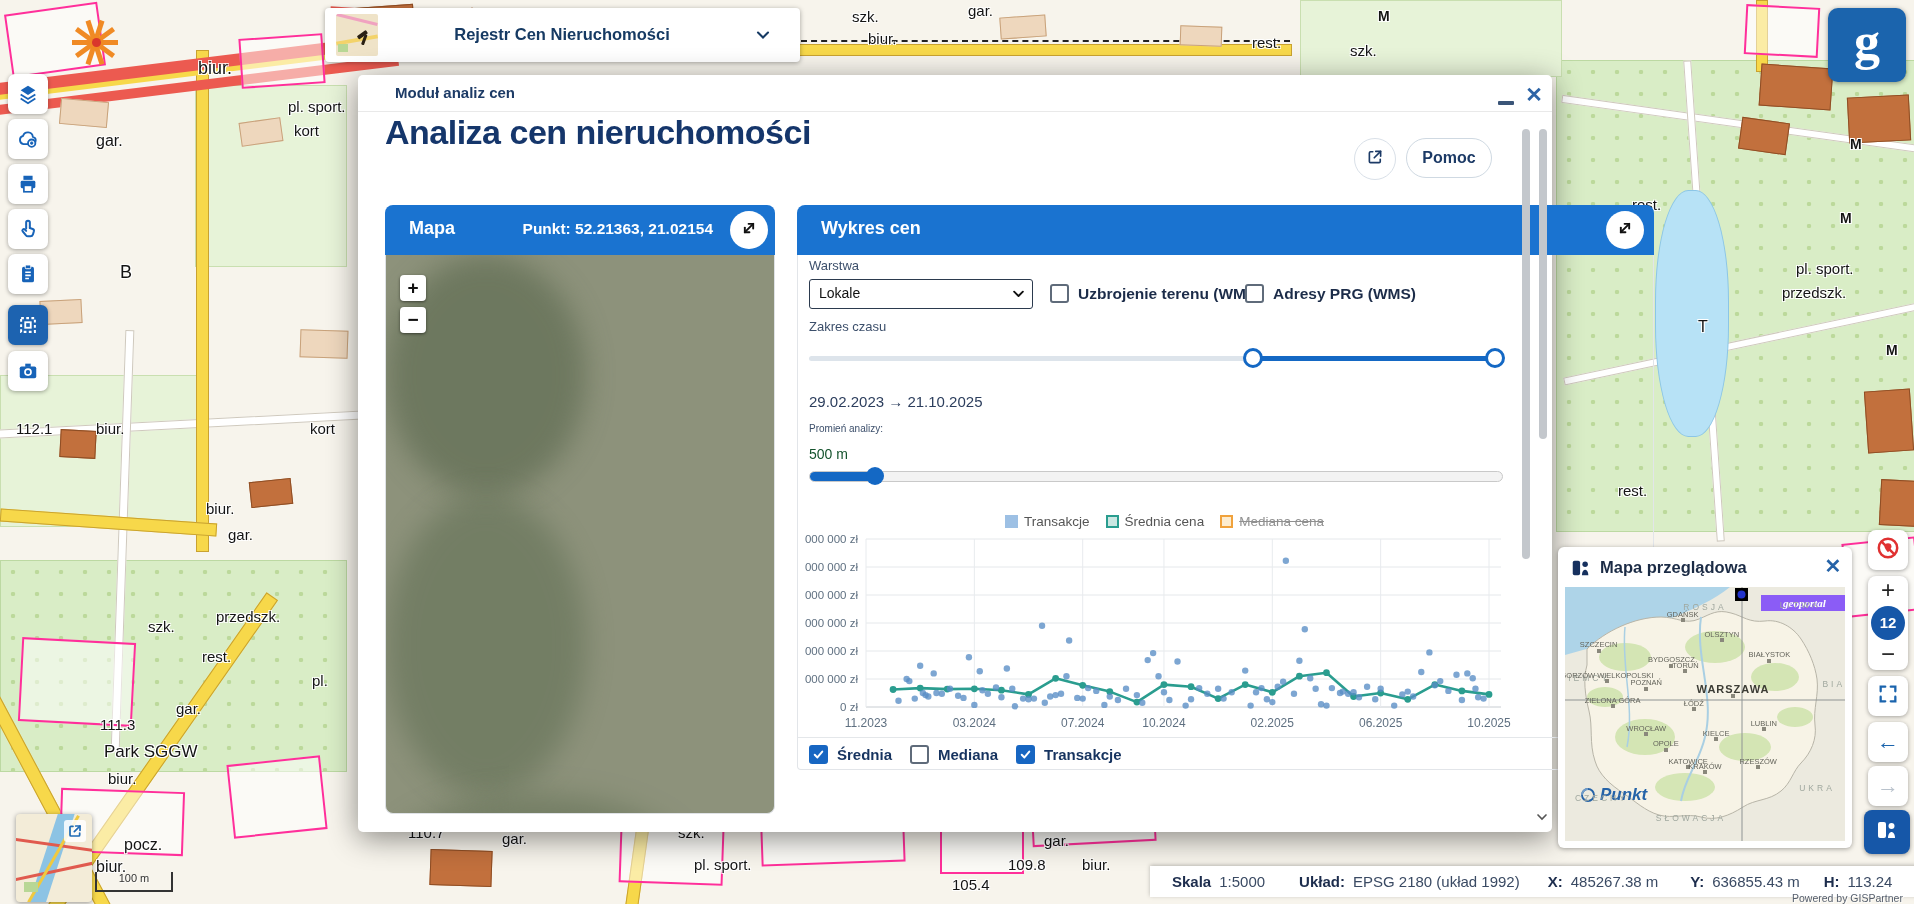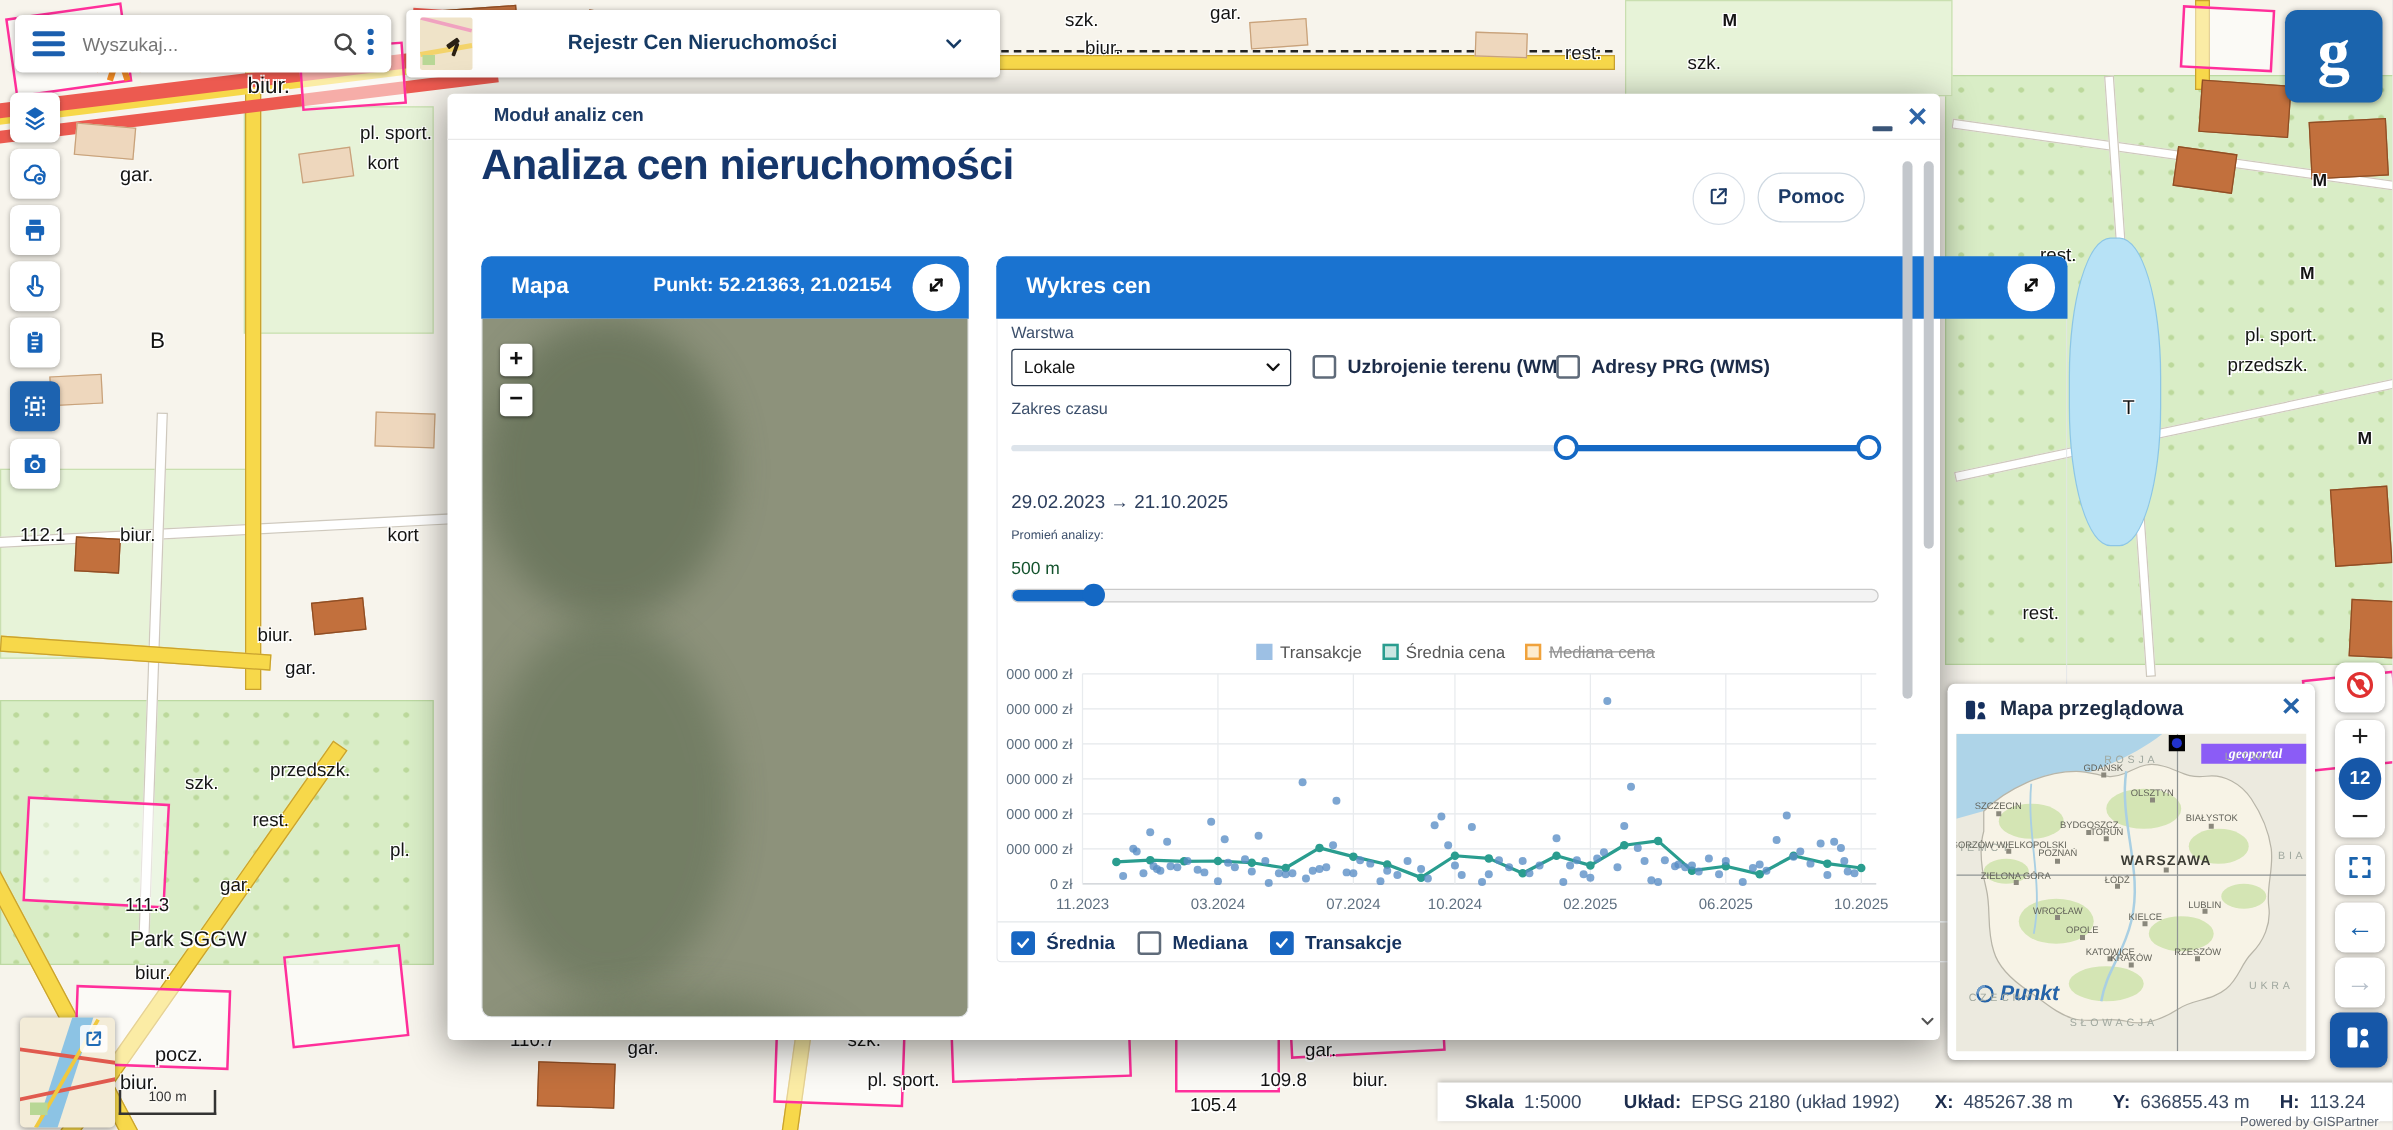--- a/index.html
+++ b/index.html
@@ -163,39 +163,20 @@
       <div class="maplabel" style="left: 1008px; top: 856px; font-size: 15px;">109.8</div>
       <div class="maplabel" style="left: 1044px; top: 832px; font-size: 15px;">gar.</div>
       <div class="maplabel" style="left: 1082px; top: 856px; font-size: 15px;">biur.</div>
       <div class="maplabel" style="left: 952px; top: 876px; font-size: 15px;">105.4</div>
       <div class="maplabel" style="left: 1204px; top: 814px; font-size: 15px;">d. o</div>
       <div class="maplabel" style="left: 606px; top: 672px; font-size: 15px;">szk.</div>
       <div class="maplabel" style="left: 732px; top: 664px; font-size: 15px;">UM</div>
       <div class="mbadge" style="left: 434px; top: 26px; font-size: 13px;">M</div>
     </div>
 
-  <div class="abs card" style="left:12px;top:12px;width:301px;height:46px;border-radius:6px;">
-    <div class="abs" style="left:14px;top:13px;width:26px;height:20px;">
-      <div style="height:4px;background:#1b5fae;border-radius:2px;margin-bottom:4px;"></div>
-      <div style="height:4px;background:#1b5fae;border-radius:2px;margin-bottom:4px;"></div>
-      <div style="height:4px;background:#1b5fae;border-radius:2px;"></div>
-    </div>
-    <input class="abs" style="left: 52px; top: 8px; width: 190px; height: 30px; border: none; font-size: 15px; color: rgb(51, 51, 51); font-family: &quot;Liberation Sans&quot;, sans-serif;" placeholder="Wyszukaj...">
-    <span class="abs" style="left:252px;top:11px;">
-      <svg width="24" height="24" viewBox="0 0 24 24">
-          <circle cx="10.5" cy="10.5" r="6" fill="none" stroke="#444" stroke-width="2"></circle>
-          <line x1="15" y1="15" x2="20" y2="20" stroke="#444" stroke-width="2" stroke-linecap="round"></line>
-        </svg>
-    </span>
-    <span class="abs" style="left:282px;top:11px;width:6px;">
-      <div style="width:5px;height:5px;border-radius:50%;background:#1b5fae;margin-bottom:3px;"></div>
-      <div style="width:5px;height:5px;border-radius:50%;background:#1b5fae;margin-bottom:3px;"></div>
-      <div style="width:5px;height:5px;border-radius:50%;background:#1b5fae;"></div>
-    </span>
-  </div>
 
   <div class="abs card" style="left:325px;top:8px;width:475px;height:54px;border-radius:4px;">
     <div class="abs" style="left:11px;top:6px;width:42px;height:42px;background:#efe3c8;overflow:hidden;border-radius:2px;">
       <div class="abs" style="left:0;top:4px;width:42px;height:3px;background:#f0a2c0;transform:rotate(14deg);"></div>
       <div class="abs" style="left:0;top:24px;width:42px;height:4px;background:#f3d36a;transform:rotate(-10deg);"></div>
       <div class="abs" style="left:2px;top:30px;width:10px;height:8px;background:#b8d795;"></div>
       <div class="abs" style="left:18px;top:10px;width:20px;height:22px;">
         <svg width="20" height="22" viewBox="0 0 20 22">
             <rect x="3" y="9" width="11" height="4" rx="1" transform="rotate(-35 8 11)" fill="#2a2013"></rect>
             <rect x="9" y="10" width="3" height="11" rx="1" fill="#2a2013" transform="rotate(20 10 15)"></rect>

